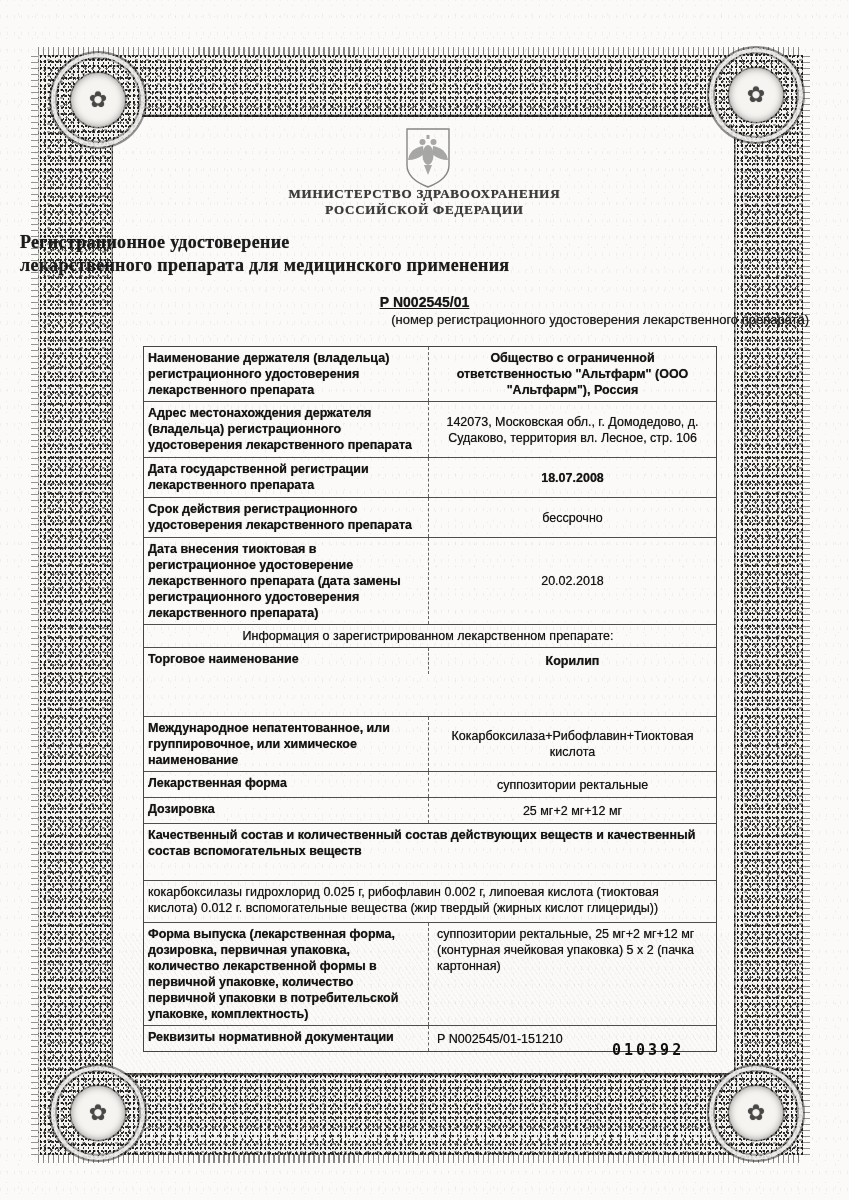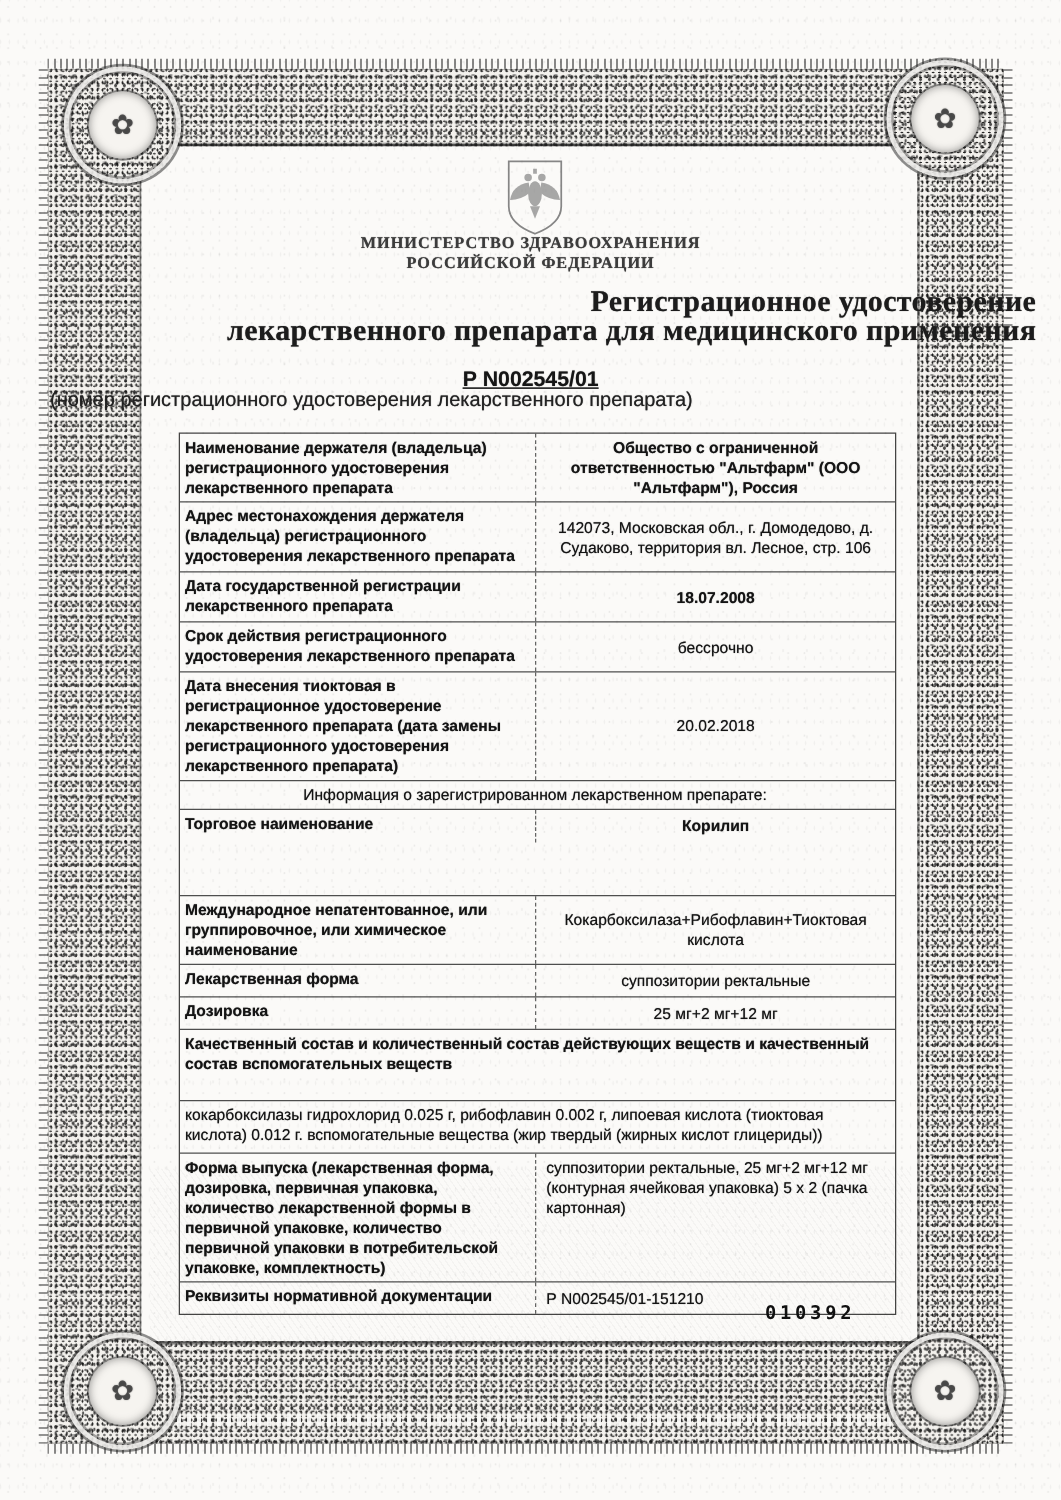--- a/index.html
+++ b/index.html
@@ -76,32 +76,32 @@
   .doc-text{text-shadow:0 0 0.7px rgba(15,15,15,0.7);}
   
   .emblem{position:absolute;left:402px;top:127px;width:52px;height:62px;z-index:4;opacity:.8;}
   
   .ministry{
     position:absolute;left:40px;right:40px;top:186px;z-index:4;text-align:center;
     font-family:"Liberation Serif",serif;font-weight:bold;font-size:13px;line-height:16px;
     letter-spacing:0.8px;color:#3c3c3c;
   }
   .title{
-    position:absolute;left:20px;right:20px;top:231px;z-index:4;text-align:right;
-    font-family:"Liberation Serif",serif;font-weight:bold;font-size:24px;line-height:23px;
+    position:absolute;left:20px;right:20px;top:231px;z-index:4;text-align:left;
+    font-family:"Liberation Serif",serif;font-weight:bold;font-size:18px;line-height:23px;
     color:#1c1c1c;letter-spacing:0.3px;
   }
   .regnum{
     position:absolute;left:40px;right:40px;top:294px;z-index:4;text-align:center;
-    font-size:17px;font-weight:bold;color:#161616;
+    font-size:14px;font-weight:bold;color:#161616;
   }
   .regnum span{text-decoration:underline;}
   .caption{
-    position:absolute;left:40px;right:40px;top:312px;z-index:4;text-align:left;
-    font-size:16px;color:#222;
+    position:absolute;left:40px;right:40px;top:312px;z-index:4;text-align:right;
+    font-size:13px;color:#222;
   }
   
   .ctable{
     position:absolute;left:143px;top:346px;width:572px;z-index:4;
     border:1.5px solid rgba(35,35,35,0.85);font-size:12.5px;line-height:1.28;color:#141414;
   }
   .row{display:flex;box-sizing:border-box;}
   .row + .row{border-top:1px solid rgba(35,35,35,0.8);}
   .cl{
     width:284px;box-sizing:border-box;padding:3px 8px 3px 4px;

